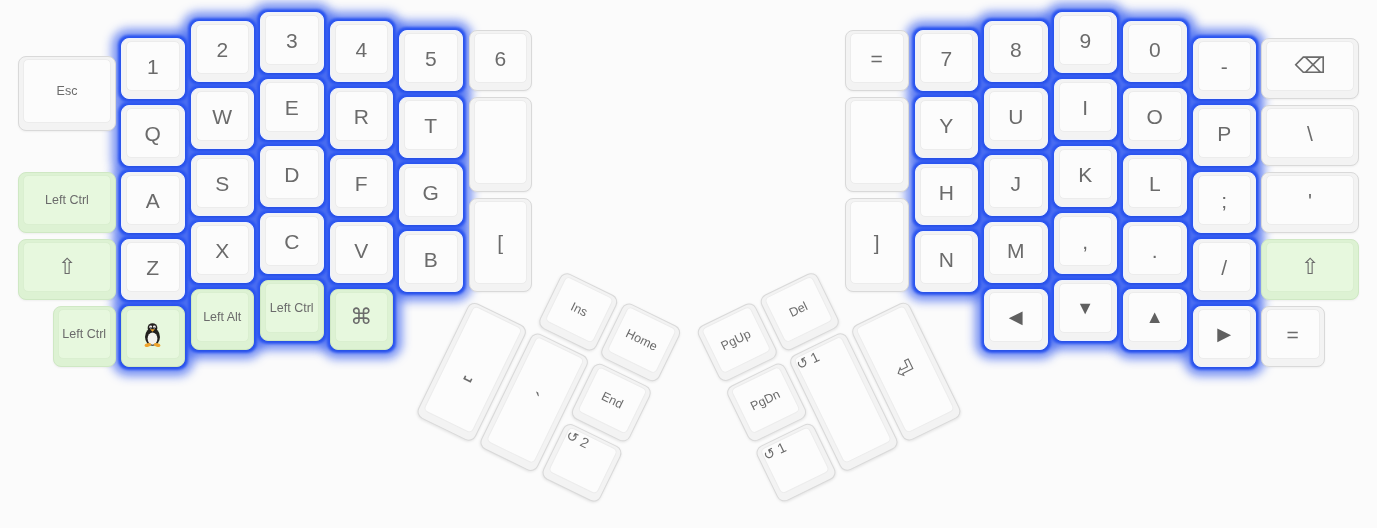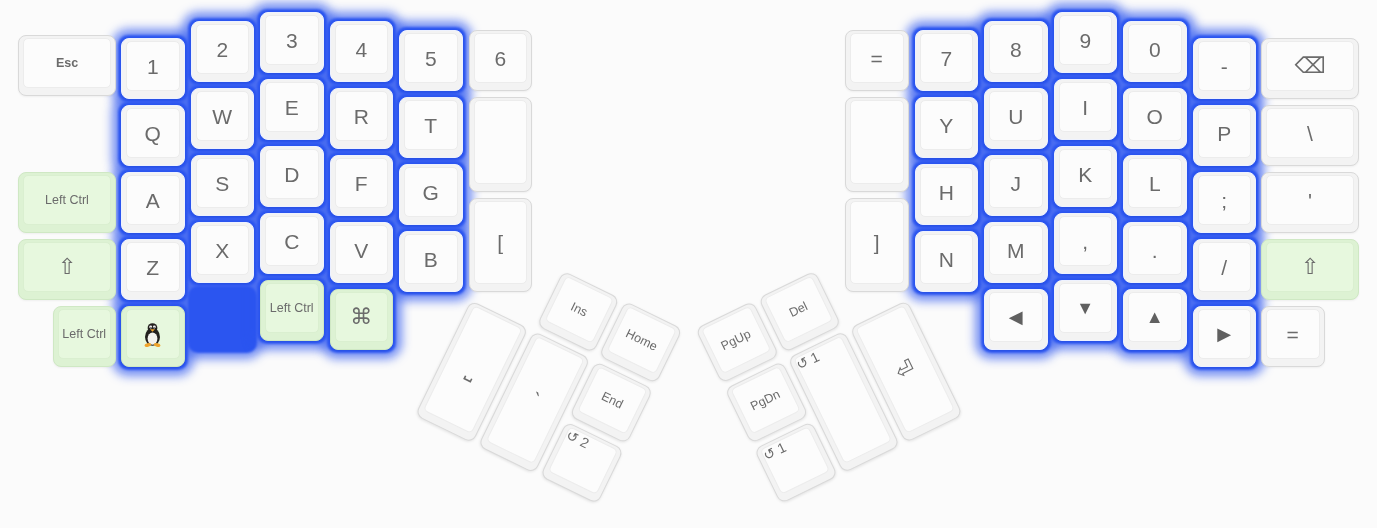--- a/index.html
+++ b/index.html
@@ -83,21 +83,21 @@
       <div class="halo" style="left: 1189.5px; top: 35px; width: 69.5px; height: 67px;"></div>
       <div class="halo" style="left: 1189.5px; top: 102px; width: 69.5px; height: 67px;"></div>
       <div class="halo" style="left: 1189.5px; top: 169px; width: 69.5px; height: 67px;"></div>
       <div class="halo" style="left: 1189.5px; top: 236px; width: 69.5px; height: 67px;"></div>
       <div class="halo" style="left: 981px; top: 286px; width: 69.5px; height: 67px;"></div>
       <div class="halo" style="left: 1050.5px; top: 277px; width: 69.5px; height: 67px;"></div>
       <div class="halo" style="left: 1120px; top: 286px; width: 69.5px; height: 67px;"></div>
       <div class="halo" style="left: 1189.5px; top: 303px; width: 69.5px; height: 67px;"></div>
     </div>
   <div class="layer">
-      <div class="key" style="left: 18px; top: 35px; width: 98px; height: 61px; font-weight: bold;">
+      <div class="key" style="left: 18px; top: 56px; width: 98px; height: 75px;">
         <div class="cap">
           <span class="lbl sm">Esc</span>
         </div>
       </div>
       <div class="key green" style="left: 18px; top: 172px; width: 98px; height: 61px;">
         <div class="cap">
           <span class="lbl sm">Left Ctrl</span>
         </div>
       </div>
       <div class="key green" style="left: 18px; top: 239px; width: 98px; height: 61px;">
@@ -232,20 +232,25 @@
             <circle cx="10.1" cy="5.2" r="1.5" fill="#ffffff"></circle>
             <circle cx="13.9" cy="5.2" r="1.5" fill="#ffffff"></circle>
             <circle cx="10.4" cy="5.5" r="0.7" fill="#1c1c1c"></circle>
             <circle cx="13.6" cy="5.5" r="0.7" fill="#1c1c1c"></circle>
             <path d="M9.4 7.5 L14.6 7.5 L12 10.1 Z" fill="#efa42d"></path>
             <ellipse cx="7.2" cy="23.9" rx="3.5" ry="1.9" fill="#efa42d" transform="rotate(-12 7.2 23.9)"></ellipse>
             <ellipse cx="16.8" cy="23.9" rx="3.5" ry="1.9" fill="#efa42d" transform="rotate(12 16.8 23.9)"></ellipse>
           </svg>
         </div>
       </div>
+      <div class="key glow green" style="left: 190.5px; top: 289px; width: 63.5px; height: 61px;">
+        <div class="cap">
+          <span class="lbl sm">Left Alt</span>
+        </div>
+      </div>
       <div class="key glow green" style="left: 260px; top: 280px; width: 63.5px; height: 61px;">
         <div class="cap">
           <span class="lbl sm">Left Ctrl</span>
         </div>
       </div>
       <div class="key glow green" style="left: 329.5px; top: 289px; width: 63.5px; height: 61px;">
         <div class="cap">
           <span class="lbl lg">⌘</span>
         </div>
       </div>

